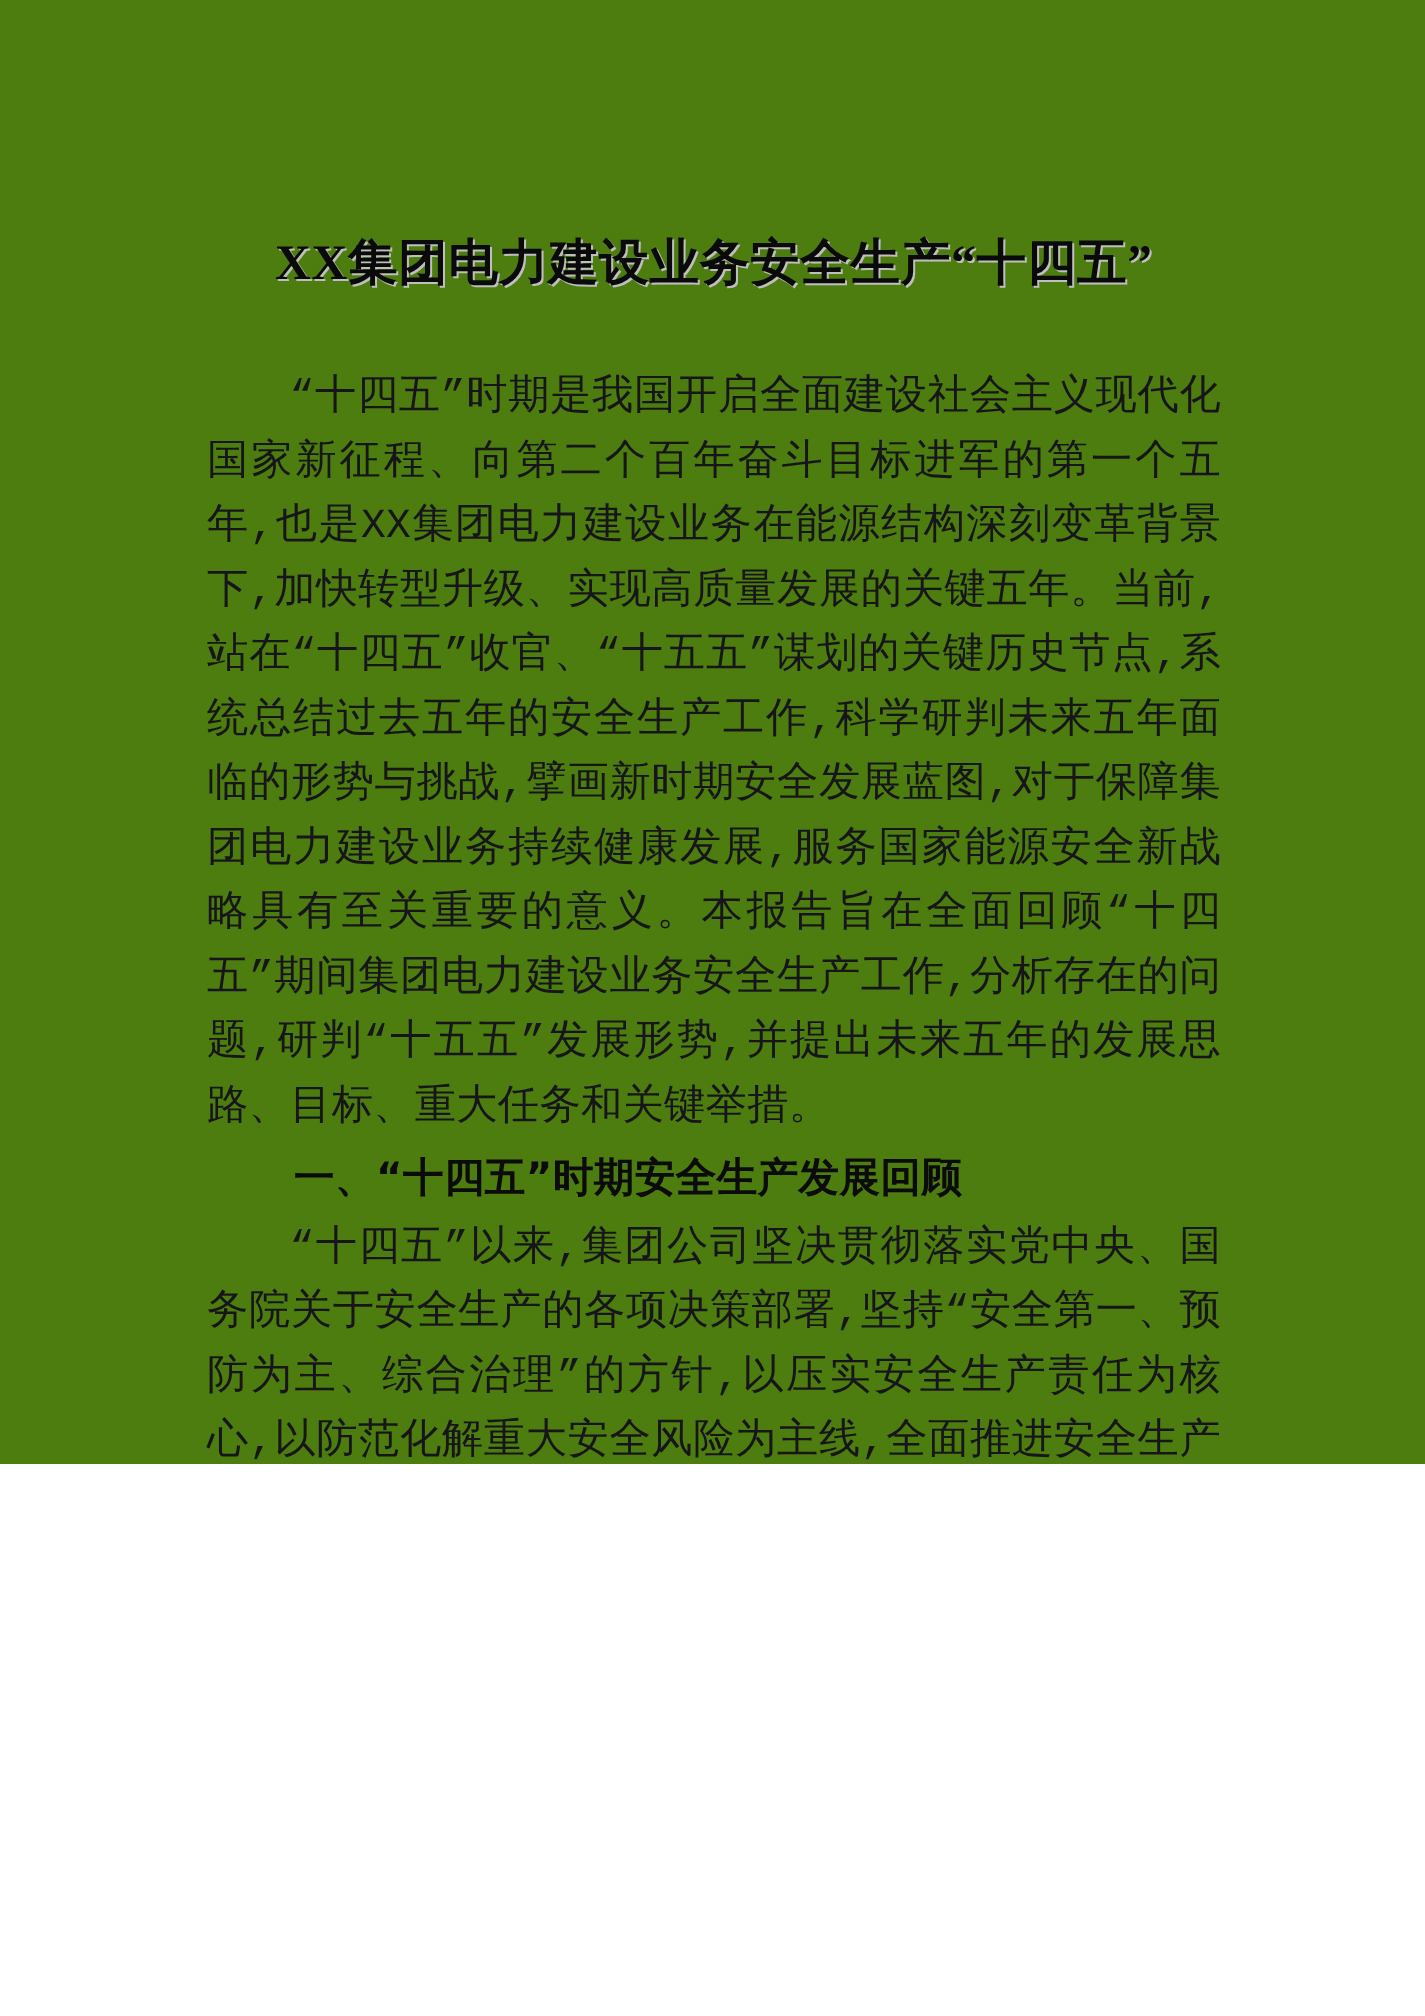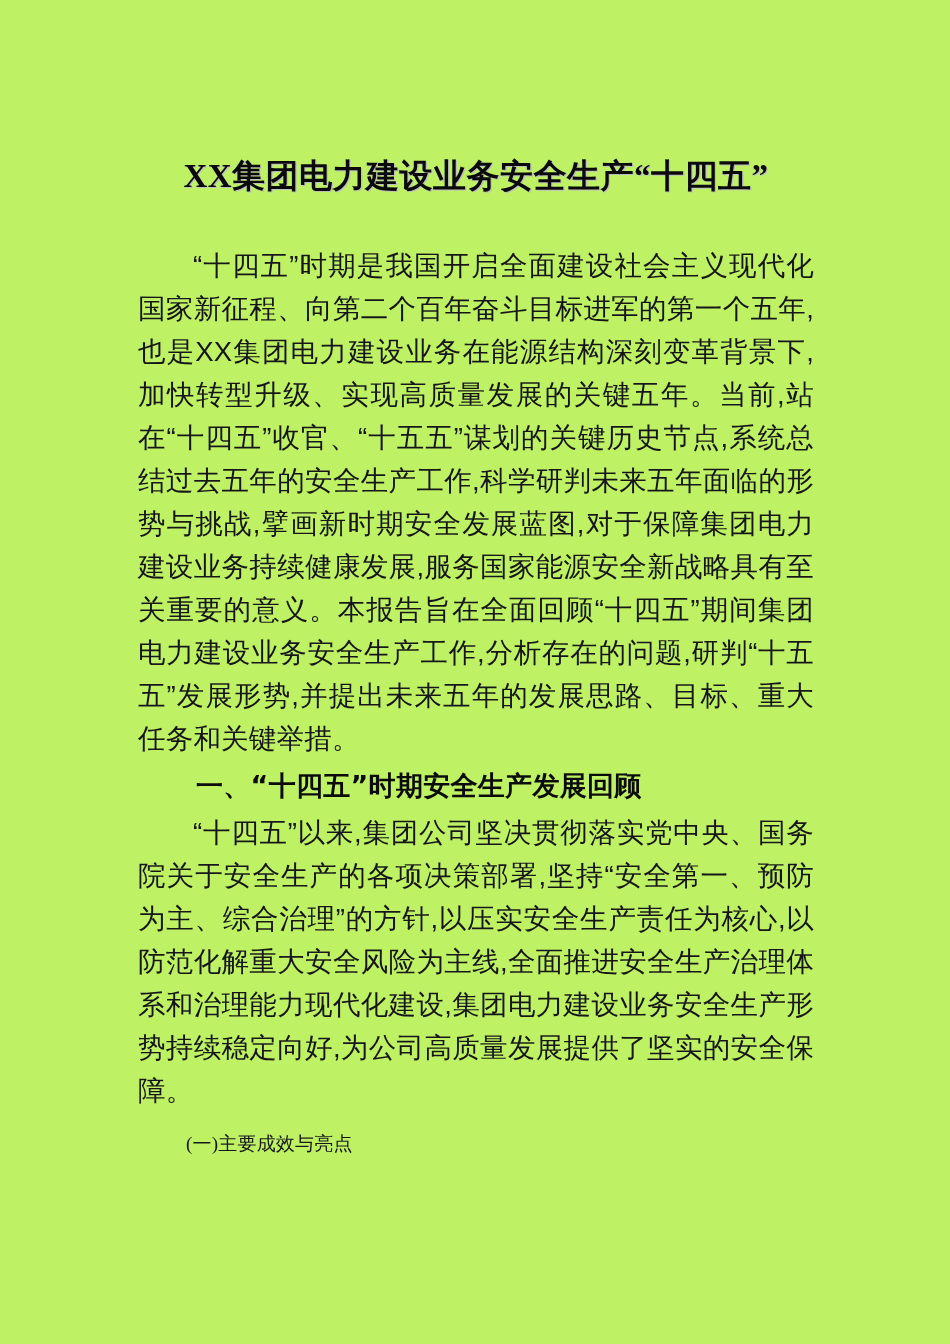--- a/index.html
+++ b/index.html
@@ -3,22 +3,22 @@
 <meta charset="utf-8">
 <style>
   html, body {
     margin: 0;
     padding: 0;
     background: #ffffff;
   }
   .page {
     position: relative;
     width: 950px;
-    height: 1344px;
-    background: #bef264;
+    height: 976px;
+    background: #4d7c0f;
     overflow: hidden;
     box-sizing: border-box;
   }
   .doc-body {
     position: absolute;
     left: 138px;
     top: 150px;
     width: 676px;
   }
 
@@ -32,21 +32,21 @@
     letter-spacing: 0.5px;
     color: #0a0a0a;
     text-shadow: 1.2px 1.2px 0 #bfbfbf;
     margin: 0 0 0 0;
     white-space: nowrap;
   }
   .doc-title .tline { display: block; }
 
   
   .para {
-    font-family: Liberation Sans, sans-serif;
+    font-family: Liberation Mono, monospace;
     font-size: 27.5px;
     line-height: 43px;
     color: #16161a;
     text-align: justify;
     text-justify: inter-character;
     text-indent: 2em;
     margin: 0;
     letter-spacing: 0.2px;
     word-break: break-all;
   }

